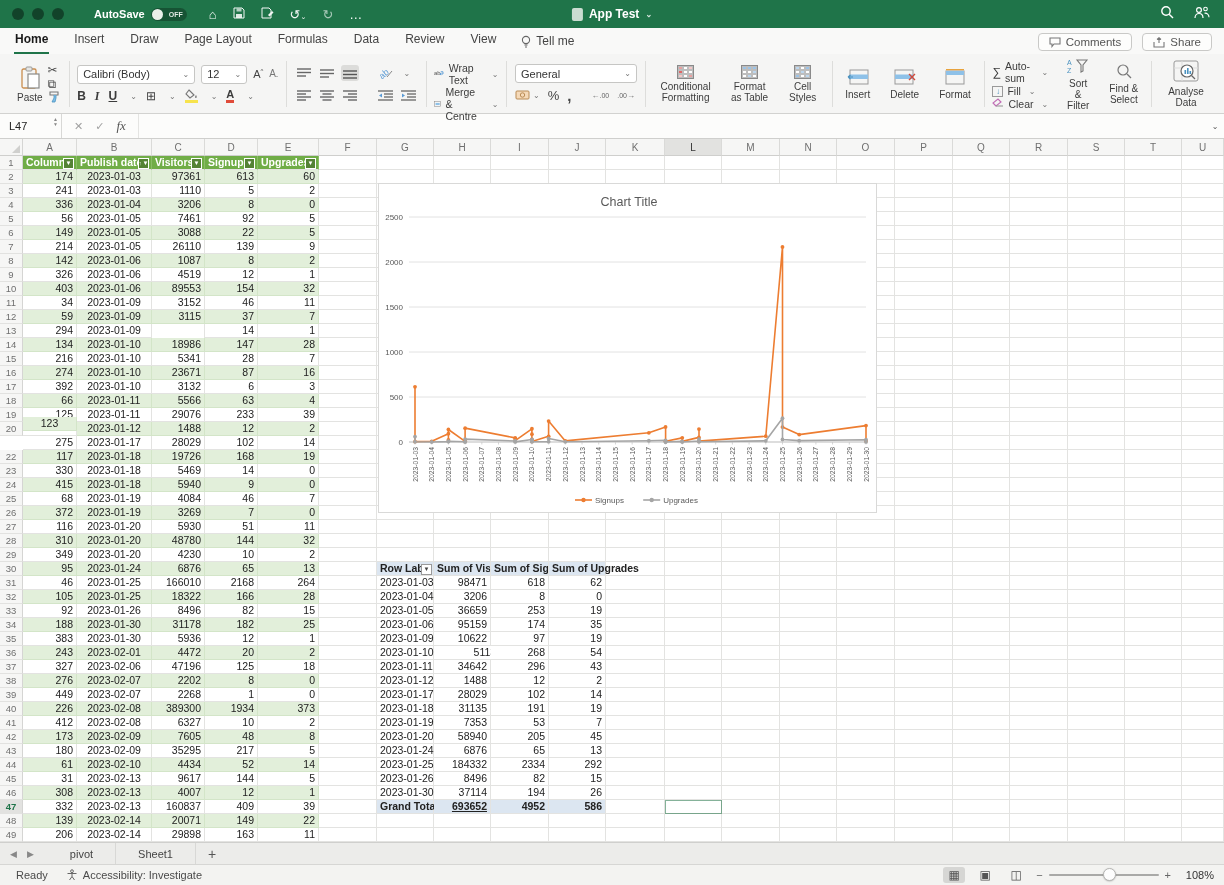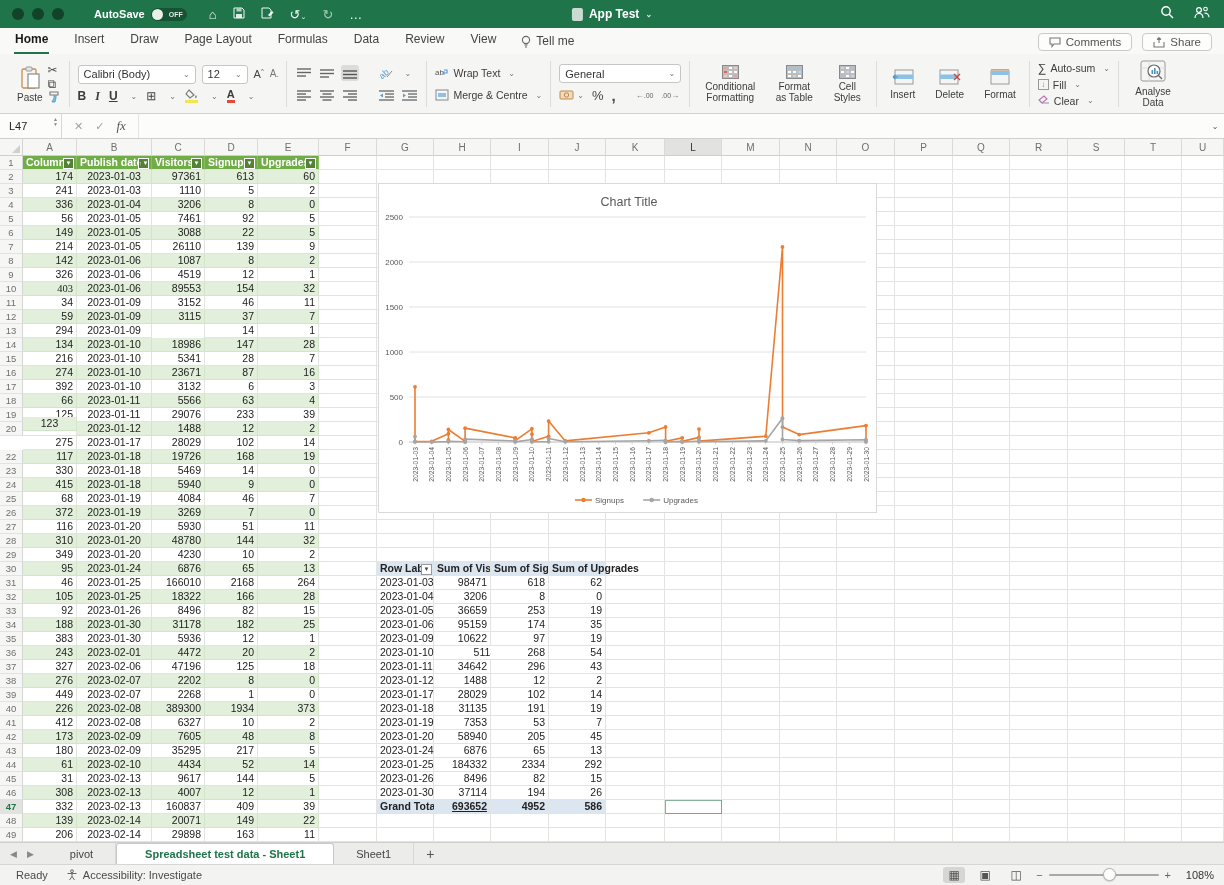--- a/index.html
+++ b/index.html
@@ -487,20 +487,37 @@
           <span><svg width="12" height="10" viewBox="0 0 12 10">
               <path d="M4 8L1 5l5-4 3 3z" fill="none" stroke="#c06bb5" stroke-width="1.1"></path>
               <path d="M4 8h7" stroke="#999" stroke-width="1.1"></path>
             </svg></span>
           <span>Clear</span>
           <span class="chev">⌄</span>
         </div>
     </div>
   </div>
 
+  <div class="rgroup" style="gap:8px">
+    <div class="bigbtn">
+      <span><svg width="22" height="16" viewBox="0 0 22 16">
+            <text x="0" y="7" font-size="7" fill="#4a92c0">A</text>
+            <text x="0" y="15" font-size="7" fill="#4a92c0">Z</text>
+            <path d="M10 2h10l-4 5v6l-2 1V7z" fill="none" stroke="#777" stroke-width="1.1"></path>
+          </svg></span>
+      <span class="lbl">Sort &amp; Filter</span>
+    </div>
+    <div class="bigbtn">
+      <span><svg width="18" height="16" viewBox="0 0 18 16">
+            <circle cx="8" cy="7" r="5" fill="none" stroke="#777" stroke-width="1.2"></circle>
+            <line x1="12" y1="11" x2="16" y2="15" stroke="#777" stroke-width="1.2"></line>
+          </svg></span>
+      <span class="lbl">Find &amp; Select</span>
+    </div>
+  </div>
   <div class="rsep"></div>
 
   <div class="rgroup">
     <div class="bigbtn" style="width:52px">
       <span><svg width="26" height="22" viewBox="0 0 26 22">
             <rect x="1" y="1" width="24" height="20" rx="2" fill="none" stroke="#999" stroke-width="1"></rect>
             <line x1="9" y1="1" x2="9" y2="21" stroke="#ddd"></line>
             <line x1="1" y1="8" x2="25" y2="8" stroke="#ddd"></line>
             <circle cx="14" cy="11" r="6" fill="#fff" stroke="#666" stroke-width="1.2"></circle>
             <rect x="11.5" y="10" width="1.6" height="4" fill="#4a92c0"></rect>
@@ -807,21 +824,21 @@
     <div class="cell num band1" style="left: 23px; width: 54px; top: 115px;">142</div>
     <div class="cell ctr band1" style="left: 77px; width: 75px; top: 115px;">2023-01-06</div>
     <div class="cell num band1" style="left: 152px; width: 53px; top: 115px;">1087</div>
     <div class="cell num band1" style="left: 205px; width: 53px; top: 115px;">8</div>
     <div class="cell num band1" style="left: 258px; width: 61px; top: 115px;">2</div>
     <div class="cell num band0" style="left: 23px; width: 54px; top: 129px;">326</div>
     <div class="cell ctr band0" style="left: 77px; width: 75px; top: 129px;">2023-01-06</div>
     <div class="cell num band0" style="left: 152px; width: 53px; top: 129px;">4519</div>
     <div class="cell num band0" style="left: 205px; width: 53px; top: 129px;">12</div>
     <div class="cell num band0" style="left: 258px; width: 61px; top: 129px;">1</div>
-    <div class="cell num band1" style="left: 23px; width: 54px; top: 143px; font-family: Liberation Serif, serif;">403</div>
+    <div class="cell num band1" style="left: 23px; width: 54px; top: 143px;">403</div>
     <div class="cell ctr band1" style="left: 77px; width: 75px; top: 143px;">2023-01-06</div>
     <div class="cell num band1" style="left: 152px; width: 53px; top: 143px;">89553</div>
     <div class="cell num band1" style="left: 205px; width: 53px; top: 143px;">154</div>
     <div class="cell num band1" style="left: 258px; width: 61px; top: 143px;">32</div>
     <div class="cell num band0" style="left: 23px; width: 54px; top: 157px;">34</div>
     <div class="cell ctr band0" style="left: 77px; width: 75px; top: 157px;">2023-01-09</div>
     <div class="cell num band0" style="left: 152px; width: 53px; top: 157px;">3152</div>
     <div class="cell num band0" style="left: 205px; width: 53px; top: 157px;">46</div>
     <div class="cell num band0" style="left: 258px; width: 61px; top: 157px;">11</div>
     <div class="cell num band1" style="left: 23px; width: 54px; top: 171px;">59</div>
@@ -1089,21 +1106,20 @@
     <div class="sel-cell" style="left: 665px; width: 57px; top: 661px; height: 14px;"></div>
   </div>
 
 <div class="sheettabs">
   <div class="tabnav">
     <span>◀</span>
     <span>▶</span>
   </div>
   <div id="stabs" style="display:flex;align-items:stretch;">
       <div class="stab">pivot</div>
-      <div class="stab active">Spreadsheet test data - Sheet1</div>
       <div class="stab">Sheet1</div>
     </div>
   <div class="addtab">+</div>
 </div>
 
 <div class="statusbar">
   <div class="sb-left">
     <span>Ready</span>
     <span class="acc">
       <svg width="12" height="12" viewBox="0 0 12 12">

